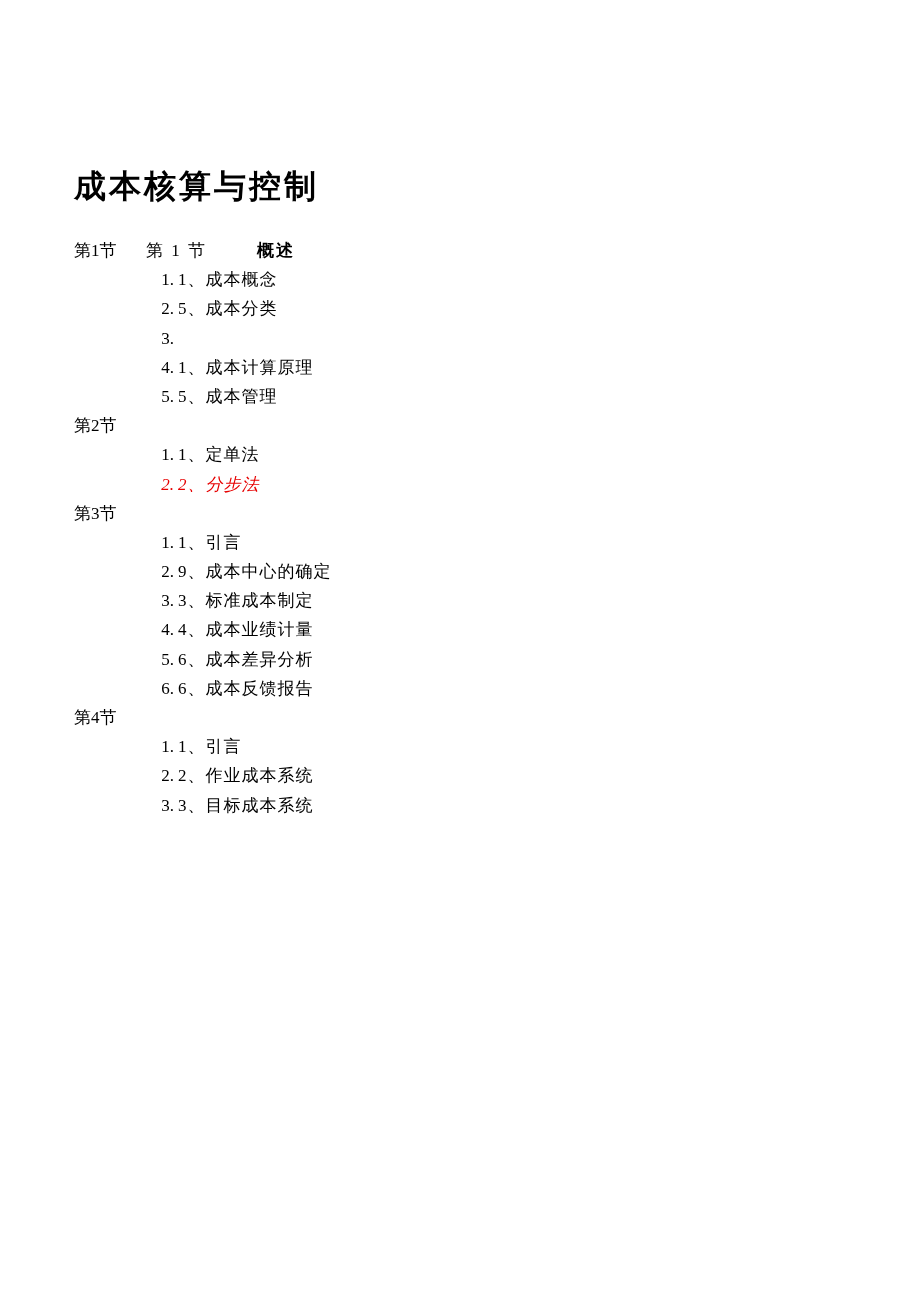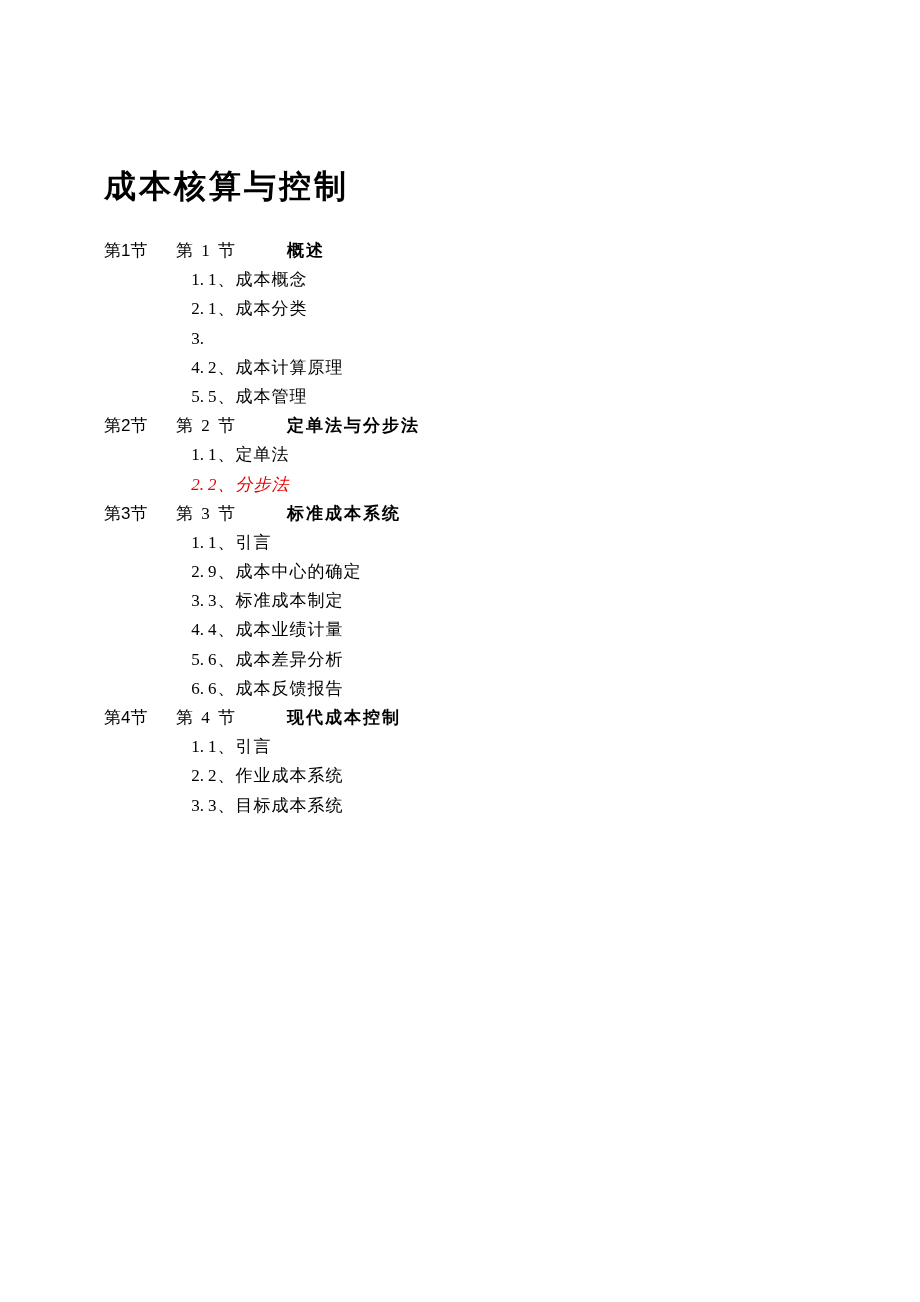--- a/index.html
+++ b/index.html
@@ -5,36 +5,36 @@
     body {
       margin: 0;
       padding: 0;
       background: #ffffff;
       width: 920px;
       height: 1302px;
       font-family: "KaiTi", "STKaiti", "楷体", serif;
       color: #000;
     }
     .page {
-      padding: 165px 130px 0 104px;
+      padding: 165px 130px 0 74px;
     }
     .title {
       font-size: 32px;
       font-weight: bold;
       margin-bottom: 28px;
       letter-spacing: 3px;
     }
     .section-row {
       display: flex;
       font-size: 17px;
       line-height: 1.6;
       margin-bottom: 2px;
     }
     .section-label {
-      font-family: Liberation Sans, sans-serif;
+      font-family: Liberation Serif, serif;
       width: 72px;
       flex-shrink: 0;
     }
     .section-heading {
       display: inline;
     }
     .section-num {
       letter-spacing: 2px;
       font-family: Liberation Serif, serif;
     }
@@ -79,53 +79,51 @@
         <span class="section-heading"><span class="section-num">第 1 节</span><span class="section-title">概述</span></span>
       </div>
       <div class="item-row">
         <span class="item-indent"></span>
         <span class="item-num-outer">1.</span>
         <span class="item-content">1、成本概念</span>
       </div>
       <div class="item-row">
         <span class="item-indent"></span>
         <span class="item-num-outer">2.</span>
-        <span class="item-content">1、成本分类</span>
+        <span class="item-content">5、成本分类</span>
       </div>
       <div class="item-row">
         <span class="item-indent"></span>
         <span class="item-num-outer">3.</span>
       </div>
       <div class="item-row">
         <span class="item-indent"></span>
         <span class="item-num-outer">4.</span>
-        <span class="item-content">2、成本计算原理</span>
+        <span class="item-content">1、成本计算原理</span>
       </div>
       <div class="item-row">
         <span class="item-indent"></span>
         <span class="item-num-outer">5.</span>
         <span class="item-content">5、成本管理</span>
       </div>
       <div class="section-row">
         <span class="section-label">第2节</span>
-        <span class="section-heading"><span class="section-num">第 2 节</span><span class="section-title">定单法与分步法</span></span>
       </div>
       <div class="item-row">
         <span class="item-indent"></span>
         <span class="item-num-outer">1.</span>
         <span class="item-content">1、定单法</span>
       </div>
       <div class="item-row">
         <span class="item-indent"></span>
         <span class="item-num-outer highlight">2.</span>
         <span class="item-content highlight">2、分步法</span>
       </div>
       <div class="section-row">
         <span class="section-label">第3节</span>
-        <span class="section-heading"><span class="section-num">第 3 节</span><span class="section-title">标准成本系统</span></span>
       </div>
       <div class="item-row">
         <span class="item-indent"></span>
         <span class="item-num-outer">1.</span>
         <span class="item-content">1、引言</span>
       </div>
       <div class="item-row">
         <span class="item-indent"></span>
         <span class="item-num-outer">2.</span>
         <span class="item-content">9、成本中心的确定</span>
@@ -145,21 +143,20 @@
         <span class="item-num-outer">5.</span>
         <span class="item-content">6、成本差异分析</span>
       </div>
       <div class="item-row">
         <span class="item-indent"></span>
         <span class="item-num-outer">6.</span>
         <span class="item-content">6、成本反馈报告</span>
       </div>
       <div class="section-row">
         <span class="section-label">第4节</span>
-        <span class="section-heading"><span class="section-num">第 4 节</span><span class="section-title">现代成本控制</span></span>
       </div>
       <div class="item-row">
         <span class="item-indent"></span>
         <span class="item-num-outer">1.</span>
         <span class="item-content">1、引言</span>
       </div>
       <div class="item-row">
         <span class="item-indent"></span>
         <span class="item-num-outer">2.</span>
         <span class="item-content">2、作业成本系统</span>

